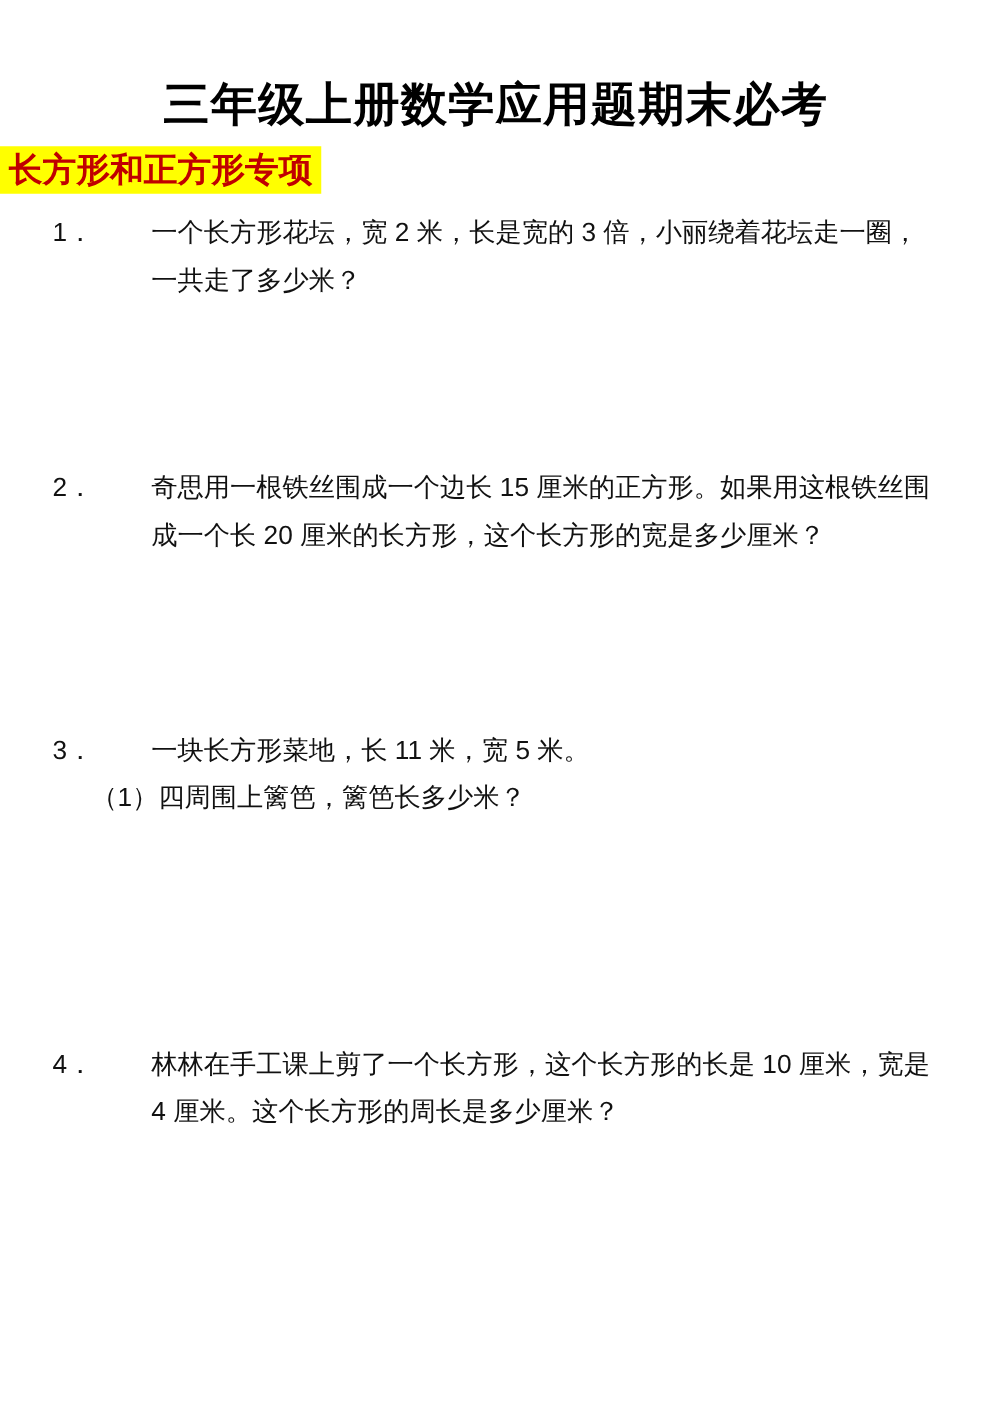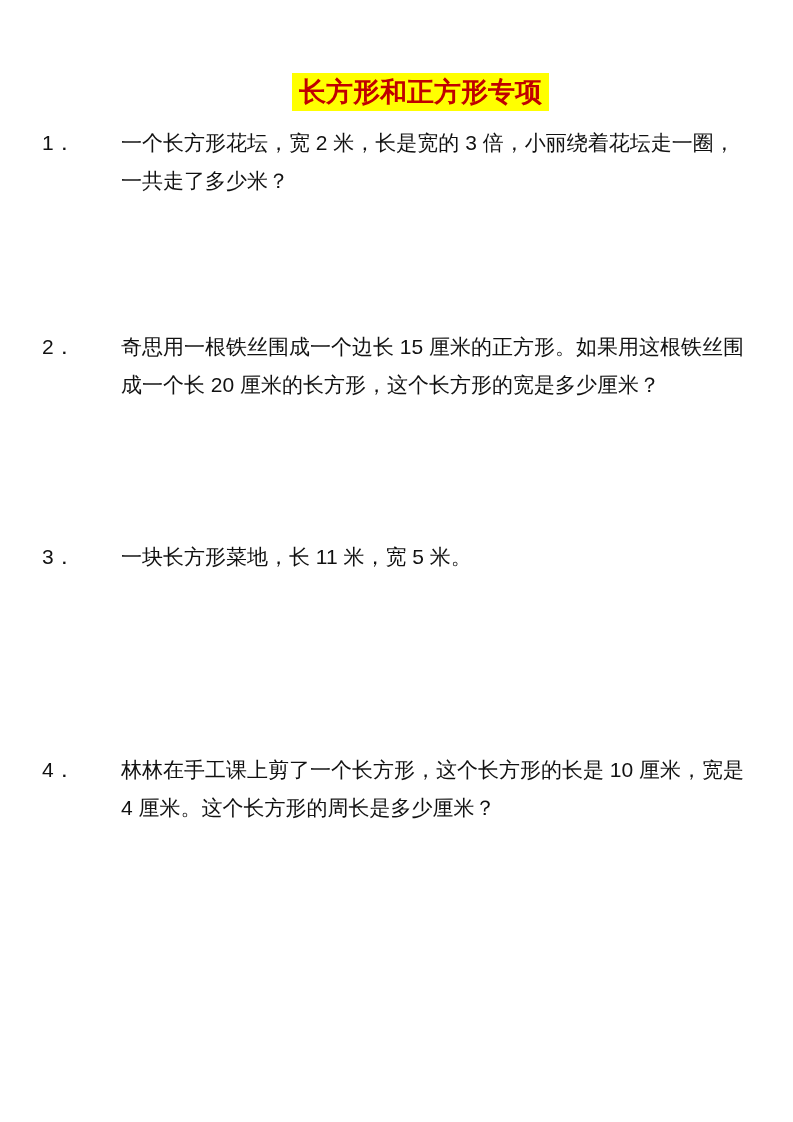--- a/index.html
+++ b/index.html
@@ -17,23 +17,21 @@
   }
   .title {
     font-size: 37px;
     line-height: 44px;
     font-weight: bold;
     text-align: center;
     letter-spacing: 1px;
     color: var(--title-color, #000000);
   }
   .subtitle-row {
-    text-align: center;
     margin-top: 11px;
-    margin-left: 48px;
   }
   .subtitle {
     display: inline-block;
     font-size: 27px;
     line-height: 34px;
     font-weight: bold;
     padding: 2px 7px;
     color: var(--subtitle-text, #c00000);
     background: var(--subtitle-bg, #ffff00);
   }
@@ -52,20 +50,21 @@
   .sp-1 { height: 128px; }
   .sp-2 { height: 134px; }
   .sp-3 { height: 85px; }
   .sp-4 { height: 90px; }
 </style>
 </head>
 <body>
 
 <div class="page">
 
+  <h1 class="title">三年级上册数学应用题期末必考</h1>
 
   <div class="subtitle-row">
     <span class="subtitle">长方形和正方形专项</span>
   </div>
 
   <main class="content">
 
     <section class="question">
       <div class="q-line">
         <span class="q-num">1．</span>
@@ -82,20 +81,21 @@
       </div>
     </section>
 
     <div class="answer-space sp-2"></div>
 
     <section class="question">
       <div class="q-line">
         <span class="q-num">3．</span>
         <span class="q-text">一块长方形菜地，长 11 米，宽 5 米。</span>
       </div>
+      <div class="sub-q">（1）四周围上篱笆，篱笆长多少米？</div>
       <div class="answer-space sp-3"></div>
     </section>
 
     <div class="answer-space sp-4"></div>
 
     <section class="question">
       <div class="q-line">
         <span class="q-num">4．</span>
         <span class="q-text">林林在手工课上剪了一个长方形，这个长方形的长是 10 厘米，宽是 4 厘米。这个长方形的周长是多少厘米？</span>
       </div>

